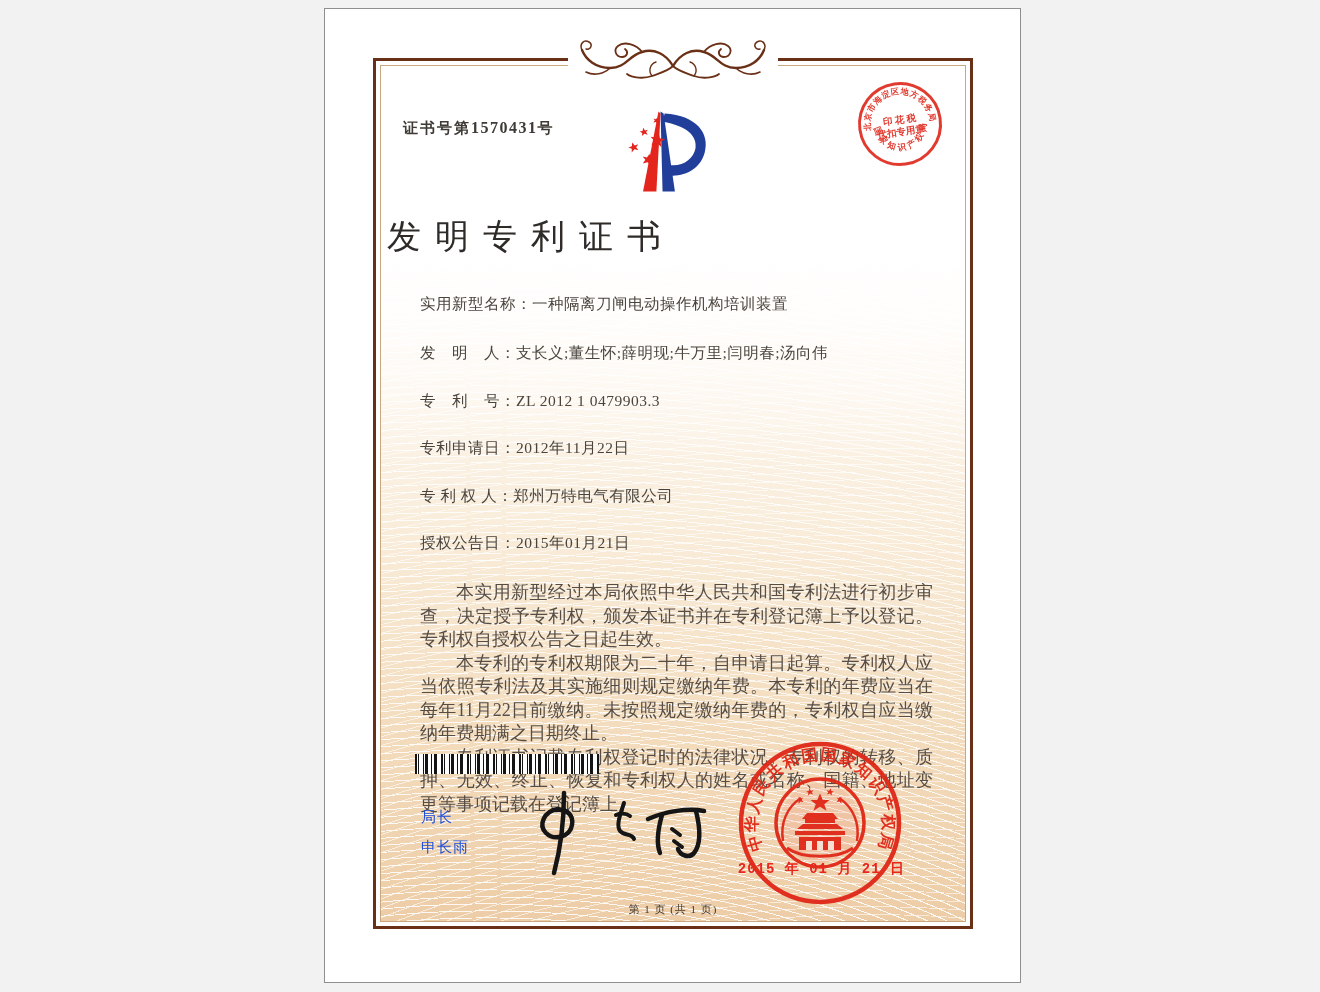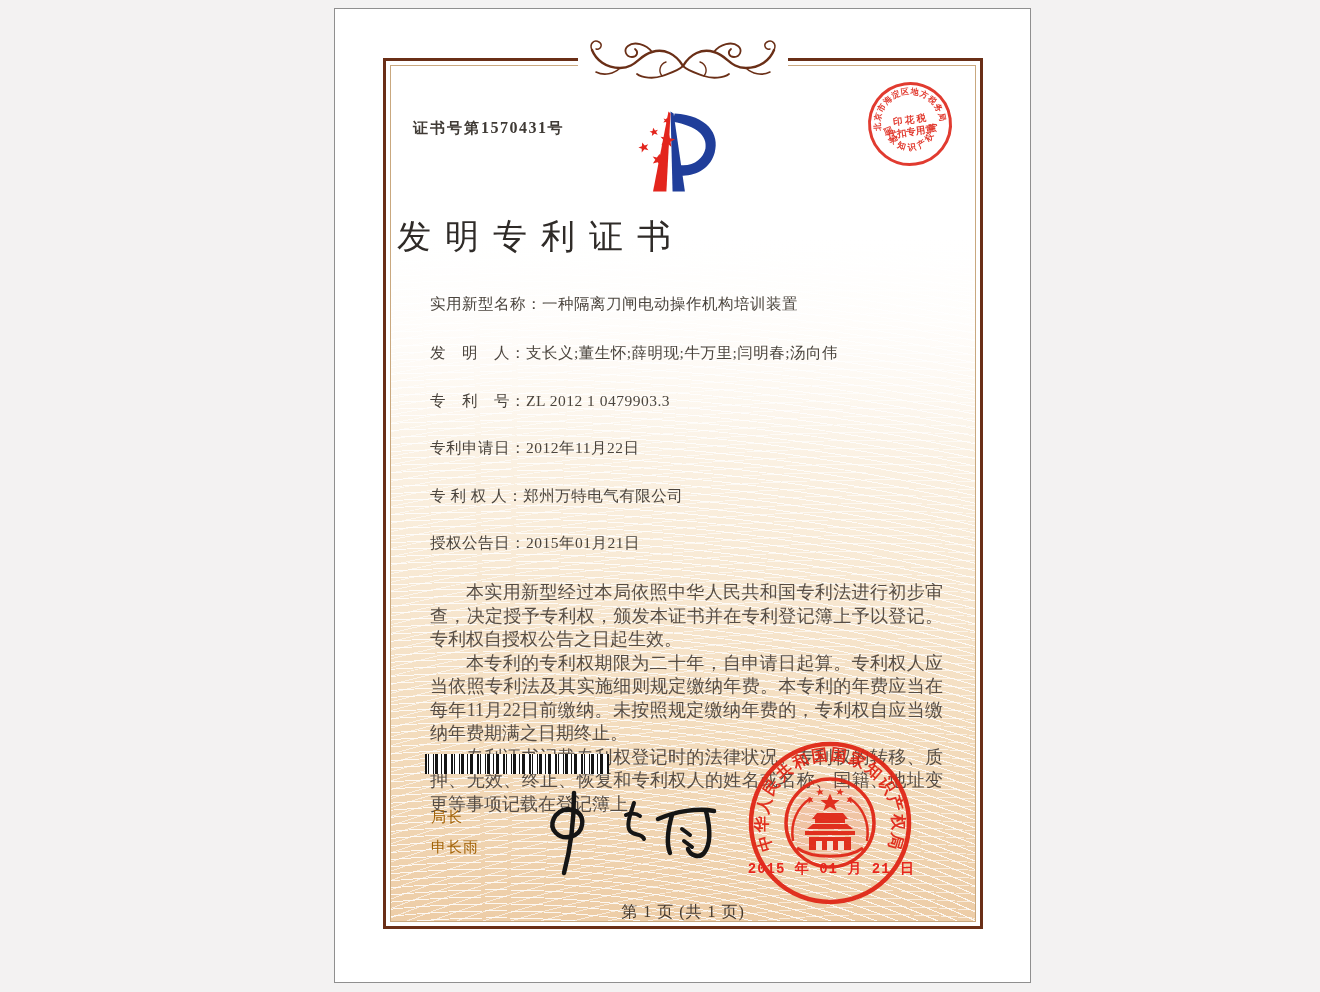--- a/index.html
+++ b/index.html
@@ -2,21 +2,21 @@
 <html><head>
 <meta charset="utf-8">
 <style>
   html,body{margin:0;padding:0;}
   body{
     width:1320px;height:992px;background:#f3f2f2;overflow:hidden;
     font-family:"Liberation Serif","DejaVu Serif",serif;
   }
   .stage{position:relative;width:1320px;height:992px;}
   .sheet{
-    position:absolute;left:334px;top:8px;width:697px;height:975px;
+    position:absolute;left:324px;top:8px;width:697px;height:975px;
     background:#ffffff;border:1px solid #8f8f8f;box-sizing:border-box;
   }
   .frame-outer{
     position:absolute;left:48px;top:49px;width:594px;height:865px;
     border:3px solid #6a2f17;box-sizing:content-box;
   }
   .frame-inner{
     position:absolute;inset:4px;border:1px solid #c9a87f;
   }
   .waves{
@@ -52,34 +52,34 @@
   .paras p{margin:0;text-indent:2em;}
   .barcode{
     position:absolute;left:90px;top:745px;width:184px;height:20px;
     background-image:repeating-linear-gradient(90deg,
       #141414 0 2px,#ffffff 2px 3px,#141414 3px 4px,#ffffff 4px 8px,
       #141414 8px 9px,#ffffff 9px 10px,#141414 10px 13px,#ffffff 13px 16px,
       #141414 16px 17px,#ffffff 17px 19px,#141414 19px 22px,#ffffff 22px 26px);
   }
   .signer-role,.signer-name{
     position:absolute;left:96px;font-family:"Liberation Sans","DejaVu Sans",sans-serif;
-    font-size:15px;color:#a16207;letter-spacing:1px;
+    font-size:15px;color:#1d4ed8;letter-spacing:1px;
   }
   .signer-role{top:799px;}
   .signer-name{top:829px;}
   .signature{position:absolute;left:195px;top:772px;width:195px;height:100px;}
   .big-seal{position:absolute;left:410px;top:729px;width:170px;height:170px;opacity:.95;}
   .seal-date{
     position:absolute;left:410px;top:851px;width:170px;text-align:right;
     font-family:Liberation Mono, monospace;
     font-weight:700;font-size:14px;color:#e7261d;letter-spacing:1px;white-space:nowrap;
   }
   .footer{
     position:absolute;left:48px;top:893px;width:600px;text-align:center;
-    font-size:16px;color:#43392f;letter-spacing:1px;
+    font-size:11px;color:#43392f;letter-spacing:1px;
   }
 </style>
 </head>
 <body>
 
 <div class="stage">
   <div class="sheet">
 
     <div class="frame-outer">
       <div class="frame-inner">

